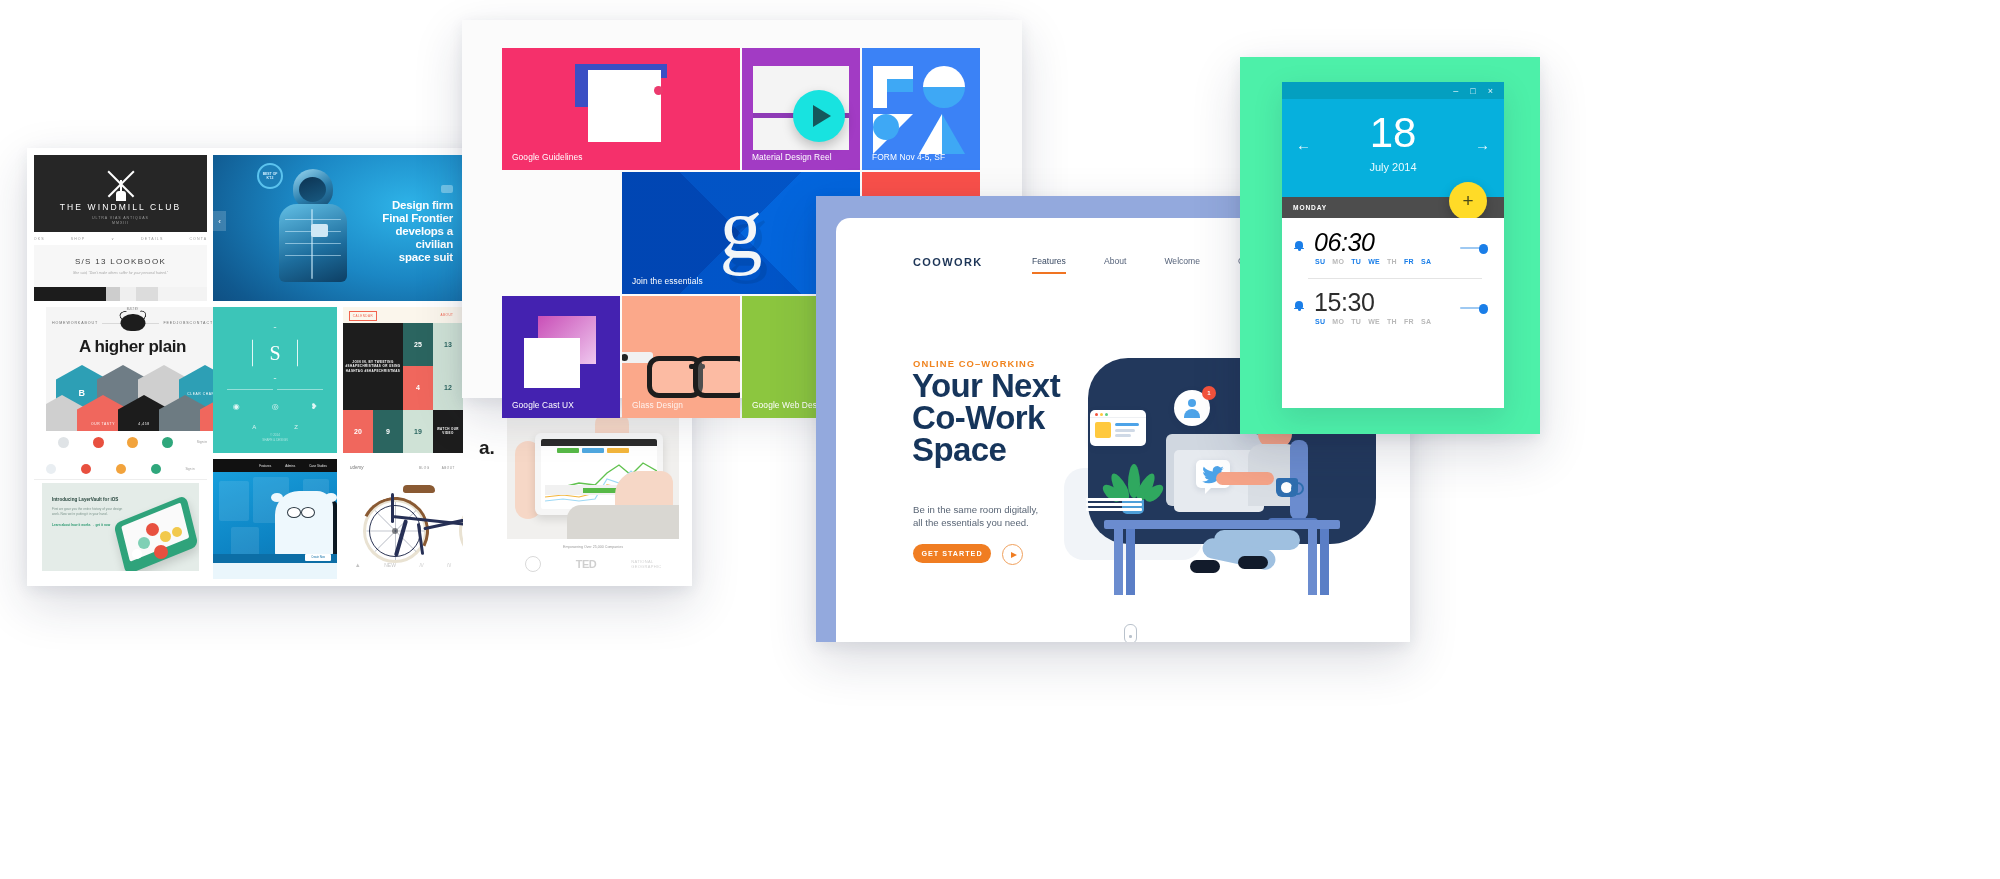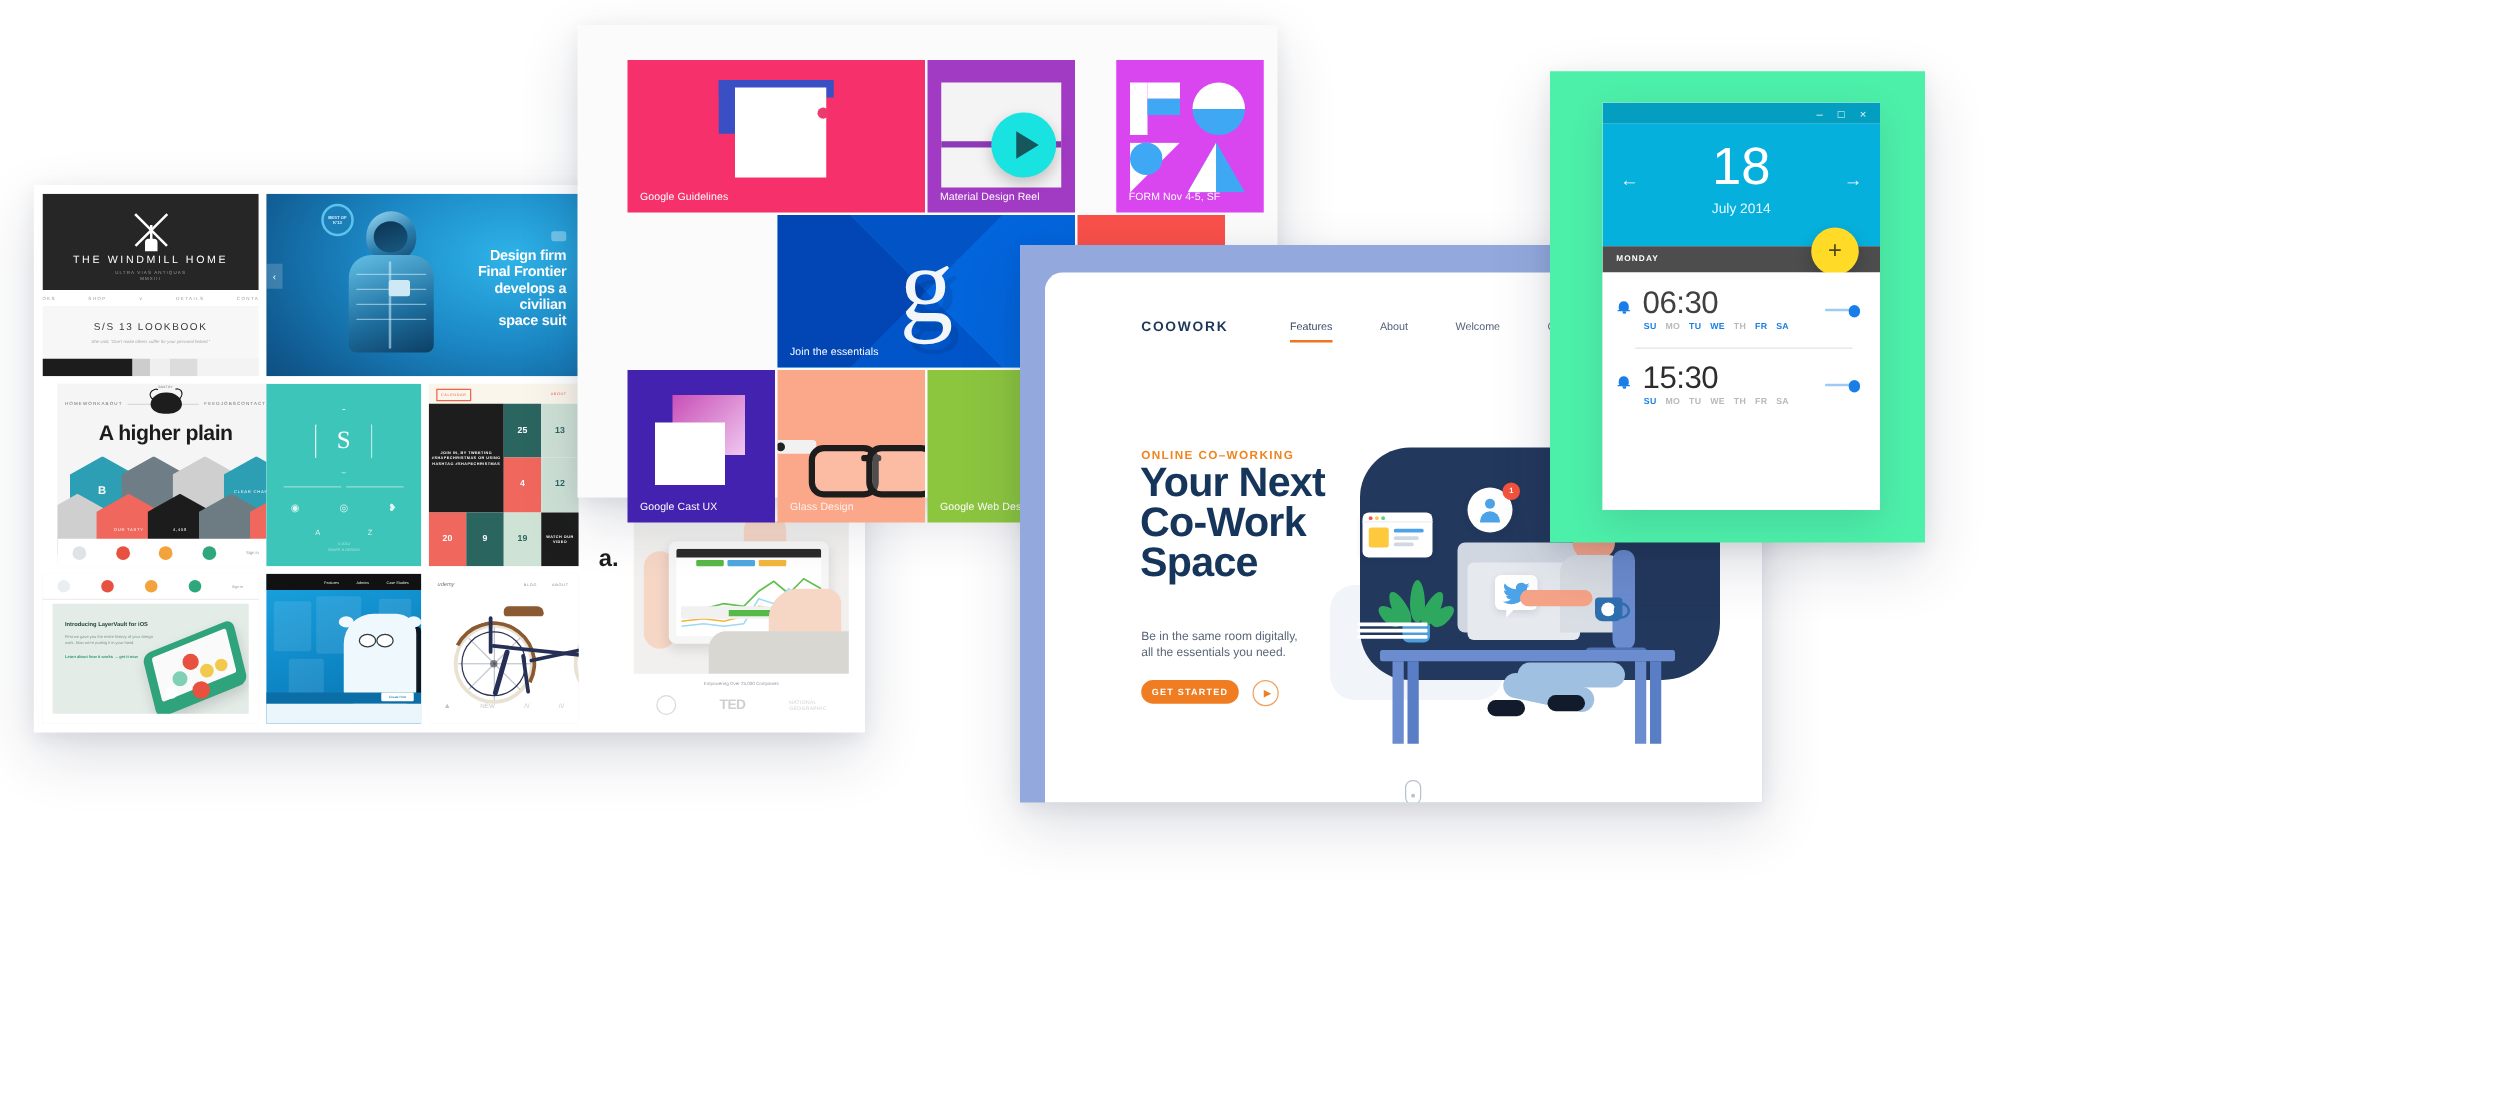--- a/index.html
+++ b/index.html
@@ -354,21 +354,21 @@
     <div class="pgrid">
 
       <div class="pcell" style="left:7px;top:7px;width:173px;height:146px;background:#fff;">
         <div class="wm-hero">
           <div class="wm-mark">
             <i class="b2"></i>
               <i class="b3"></i>
               <i class="b1"></i>
               <i class="b4"></i>
           </div>
-          <div class="wm-title">THE WINDMILL HOME</div>
+          <div class="wm-title">THE WINDMILL CLUB</div>
           <div class="wm-sub">
             <span>ULTRA VIAS ANTIQUAS</span><br>
             <span>MMXIII</span>
           </div>
         </div>
         <div class="wm-nav">
           <span>LOOKS</span>
           <span>SHOP</span>
           <span>∨</span>
           <span>DETAILS</span>
@@ -670,21 +670,21 @@
       <div class="tile" style="left:0;top:14px;width:238px;height:122px;background:#f5306b;">
         <div class="gg-art">
           <div class="top"></div>
             <div class="lft"></div>
             <div class="pg"></div>
             <div class="dot"></div>
         </div>
         <div class="tl">Google Guidelines</div>
       </div>
 
-      <div class="tile" style="left:360px;top:14px;width:118px;height:122px;background:#d946ef;margin-left:31px;">
+      <div class="tile" style="left:360px;top:14px;width:118px;height:122px;background:#3b82f6;">
         <div class="fo-art">
           <i class="f1"></i>
             <i class="f2"></i>
             <i class="f3"></i>
             <i class="o"></i>
           <i class="r1"></i>
             <i class="r2"></i>
             <i class="a1"></i>
             <i class="a2"></i>
         </div>
@@ -852,21 +852,21 @@
       <div class="fab">+</div>
 
       <div class="list">
 
         <div class="alarmrow">
           <div class="bell">
             <i class="bd" style="background:#1a7ee8;"></i>
               <i class="bb" style="background:#1a7ee8;"></i>
               <i class="bn" style="background:#1a7ee8;"></i>
           </div>
-          <div class="time" style="color:#404040;">06:30</div>
+          <div class="time" style="color:#000000;font-style:italic;">06:30</div>
           <div class="days">
             <span style="color:#1a7ee8;">SU</span>
             <span style="color:#b9b9b9;">MO</span>
             <span style="color:#1a7ee8;">TU</span>
             <span style="color:#1a7ee8;">WE</span>
             <span style="color:#b9b9b9;">TH</span>
             <span style="color:#1a7ee8;">FR</span>
             <span style="color:#1a7ee8;">SA</span>
           </div>
           <div class="toggle">

